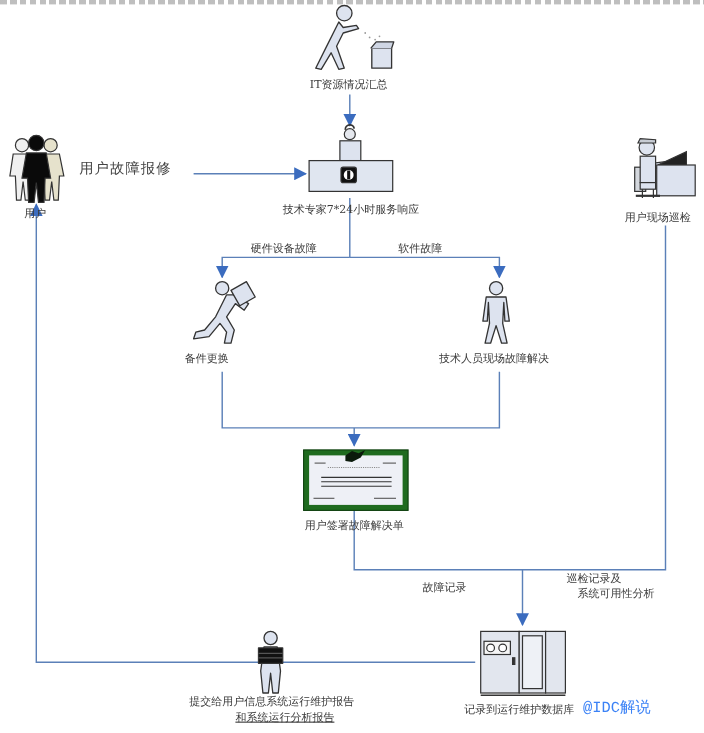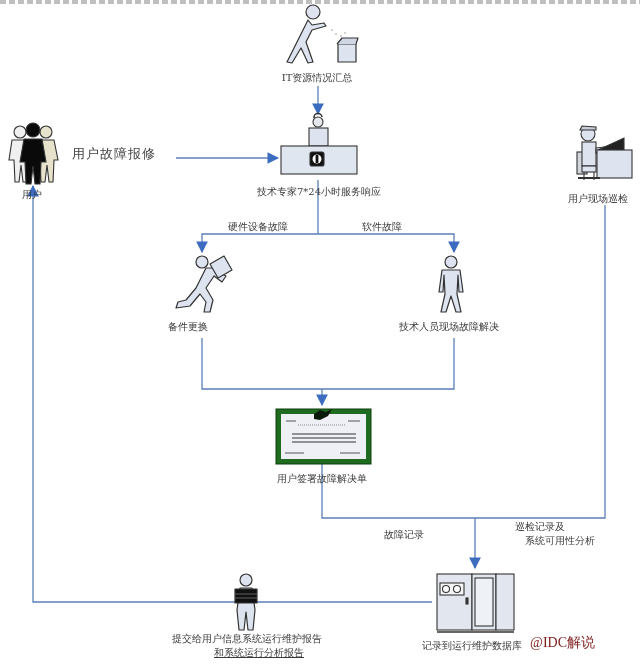--- a/index.html
+++ b/index.html
@@ -2,21 +2,21 @@
 <html><head>
 <meta charset="utf-8">
 <style>
   html, body { margin: 0; padding: 0; background: #ffffff; }
   body { width: 640px; height: 666px; position: relative; overflow: hidden;
          font-family: "DejaVu Serif", "Liberation Serif", serif; color: #333; }
   #diagram { position: absolute; left: 0; top: 0; }
   .lbl { position: absolute; font-size: 10px; color: #3a3a3a; white-space: nowrap; line-height: 13px; }
   .lbl.center { transform: translateX(-50%); text-align: right; }
   .lbl.big { font-size: 13px; color: #444; letter-spacing: 1px; }
-  .watermark { position: absolute; font-family: Liberation Serif, serif; font-size: 14px; color: #7f1d1d; white-space: nowrap; }
+  .watermark { position: absolute; font-family: Liberation Mono, monospace; font-size: 14px; color: #3b82f6; white-space: nowrap; }
   .topstrip { position: absolute; left: 0; top: 0; width: 640px; height: 4px;
               background: repeating-linear-gradient(90deg, #8a8a8a 0 6px, #fff 6px 9px); opacity: .55; }
 </style>
 </head>
 <body>
 
 <div class="topstrip"></div>
 
 <svg id="diagram" width="640" height="666" viewBox="0 0 640 666">
   <defs>

